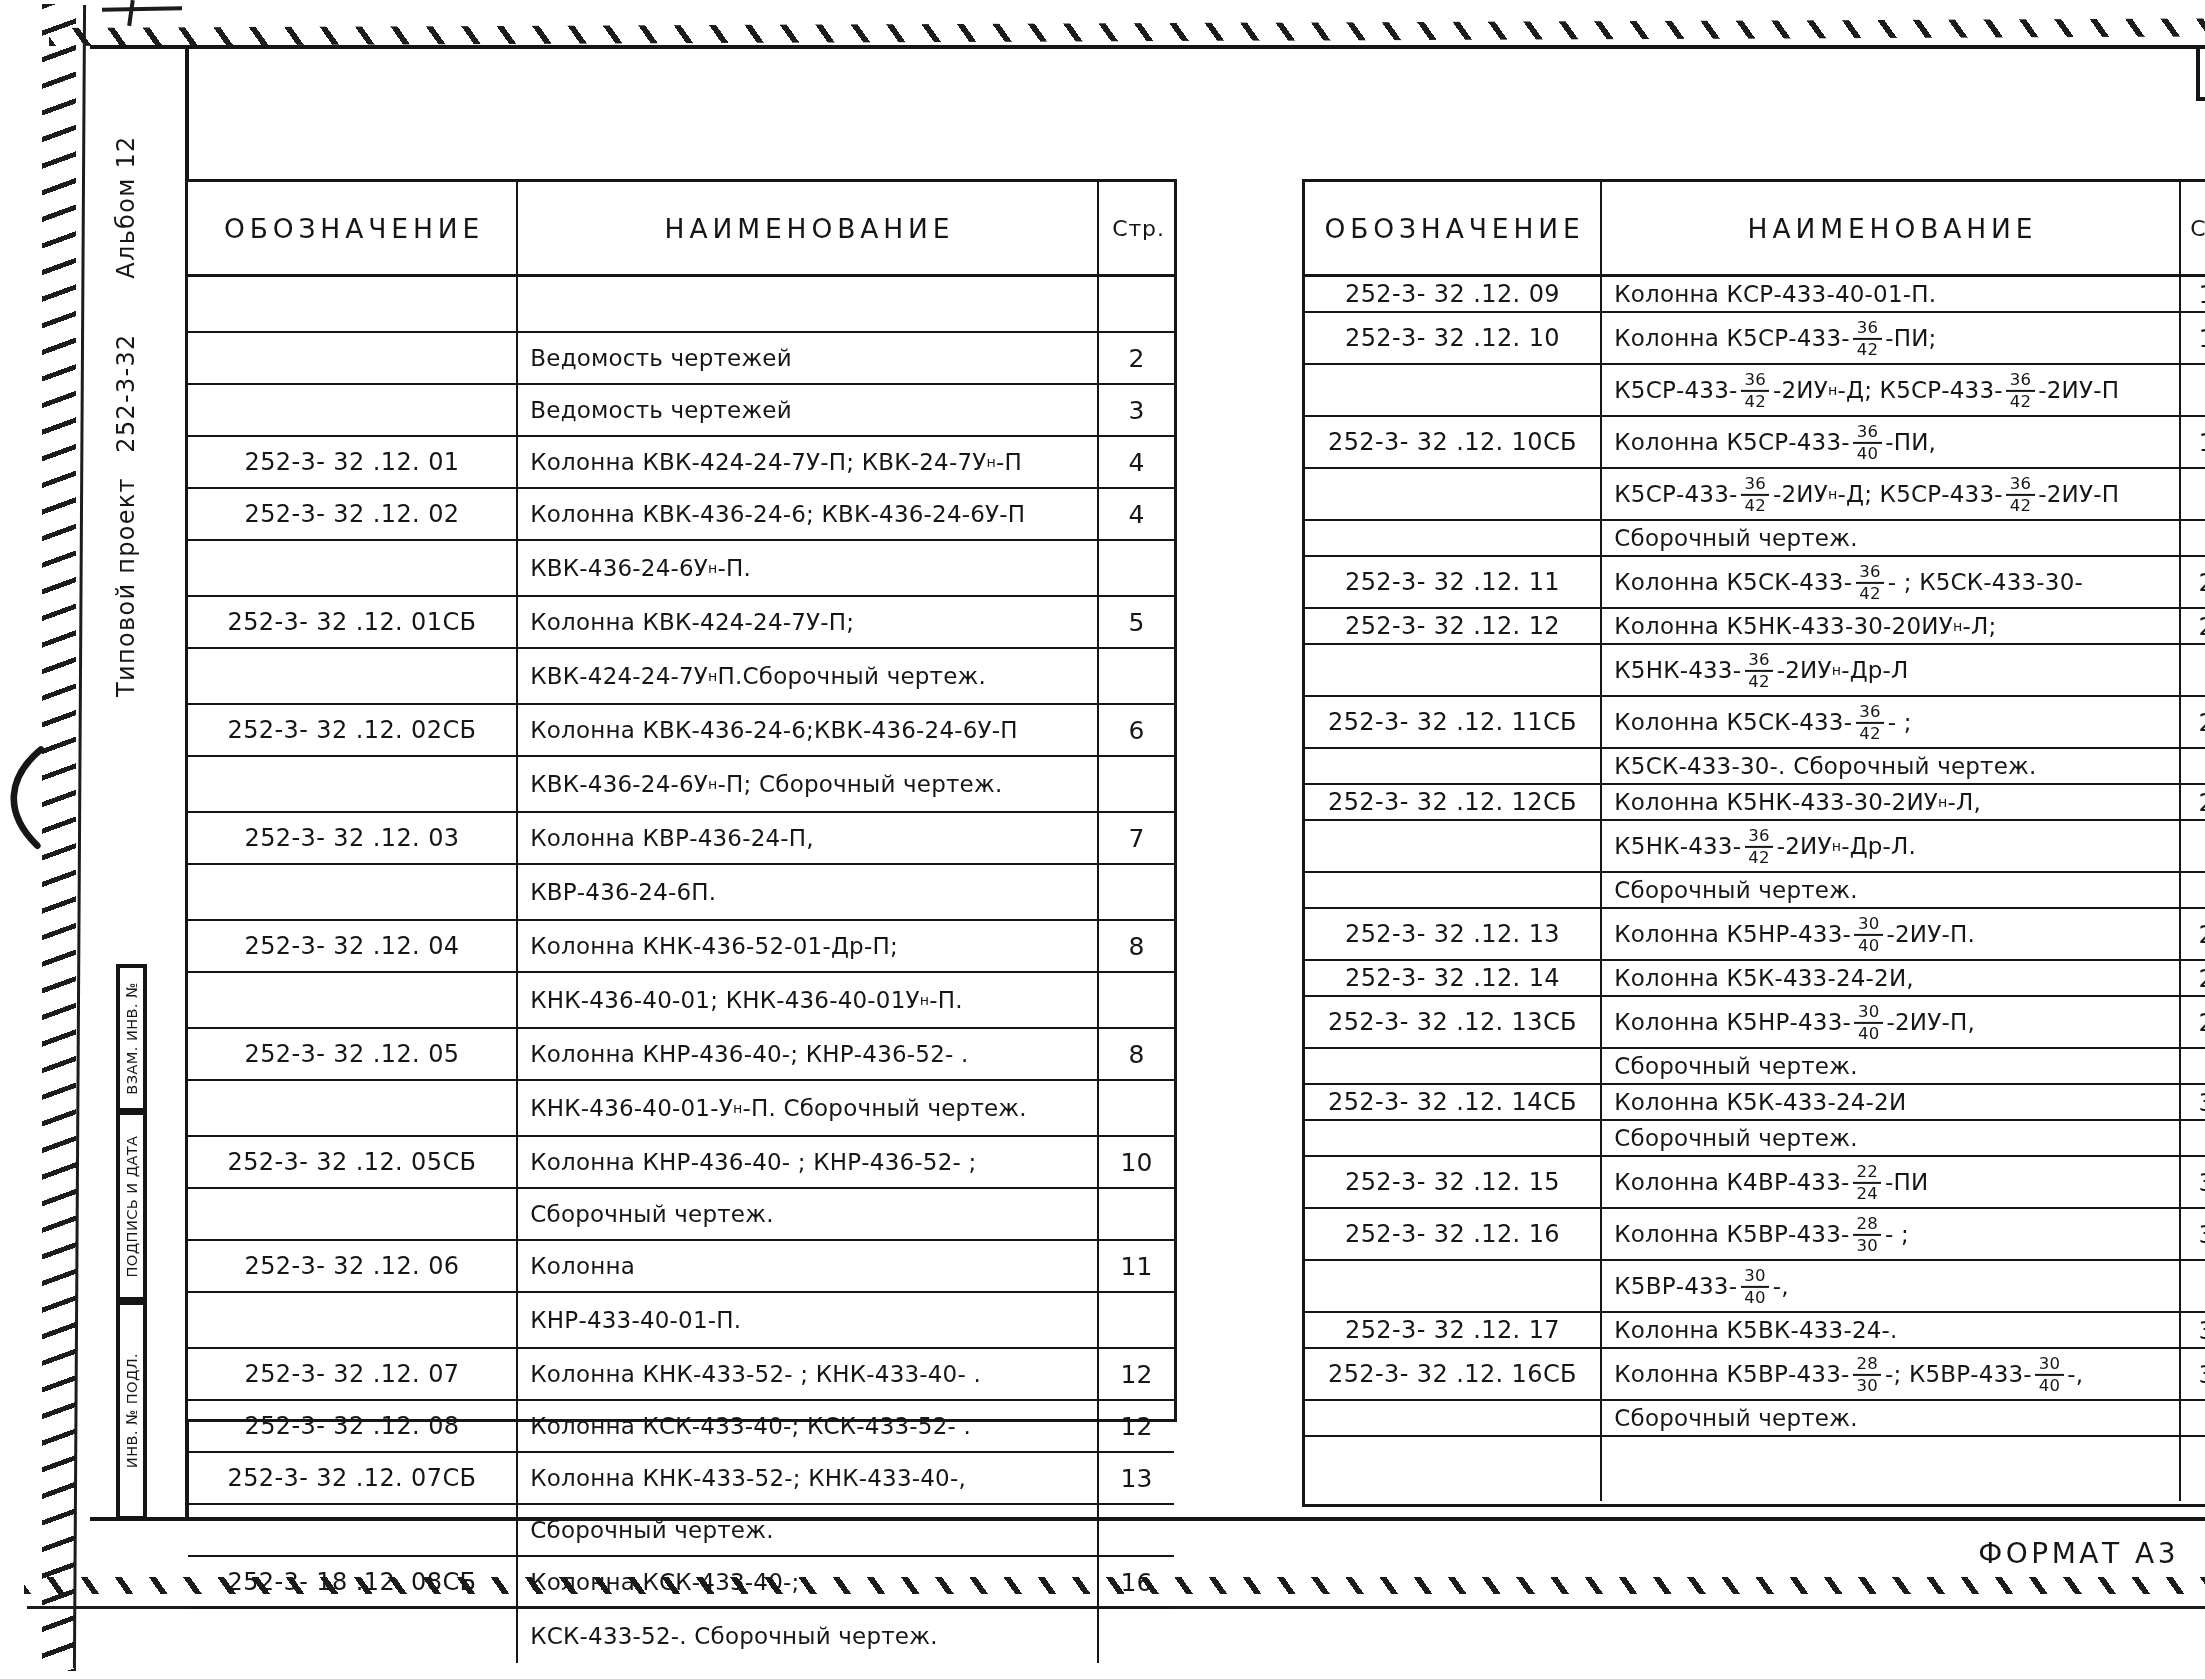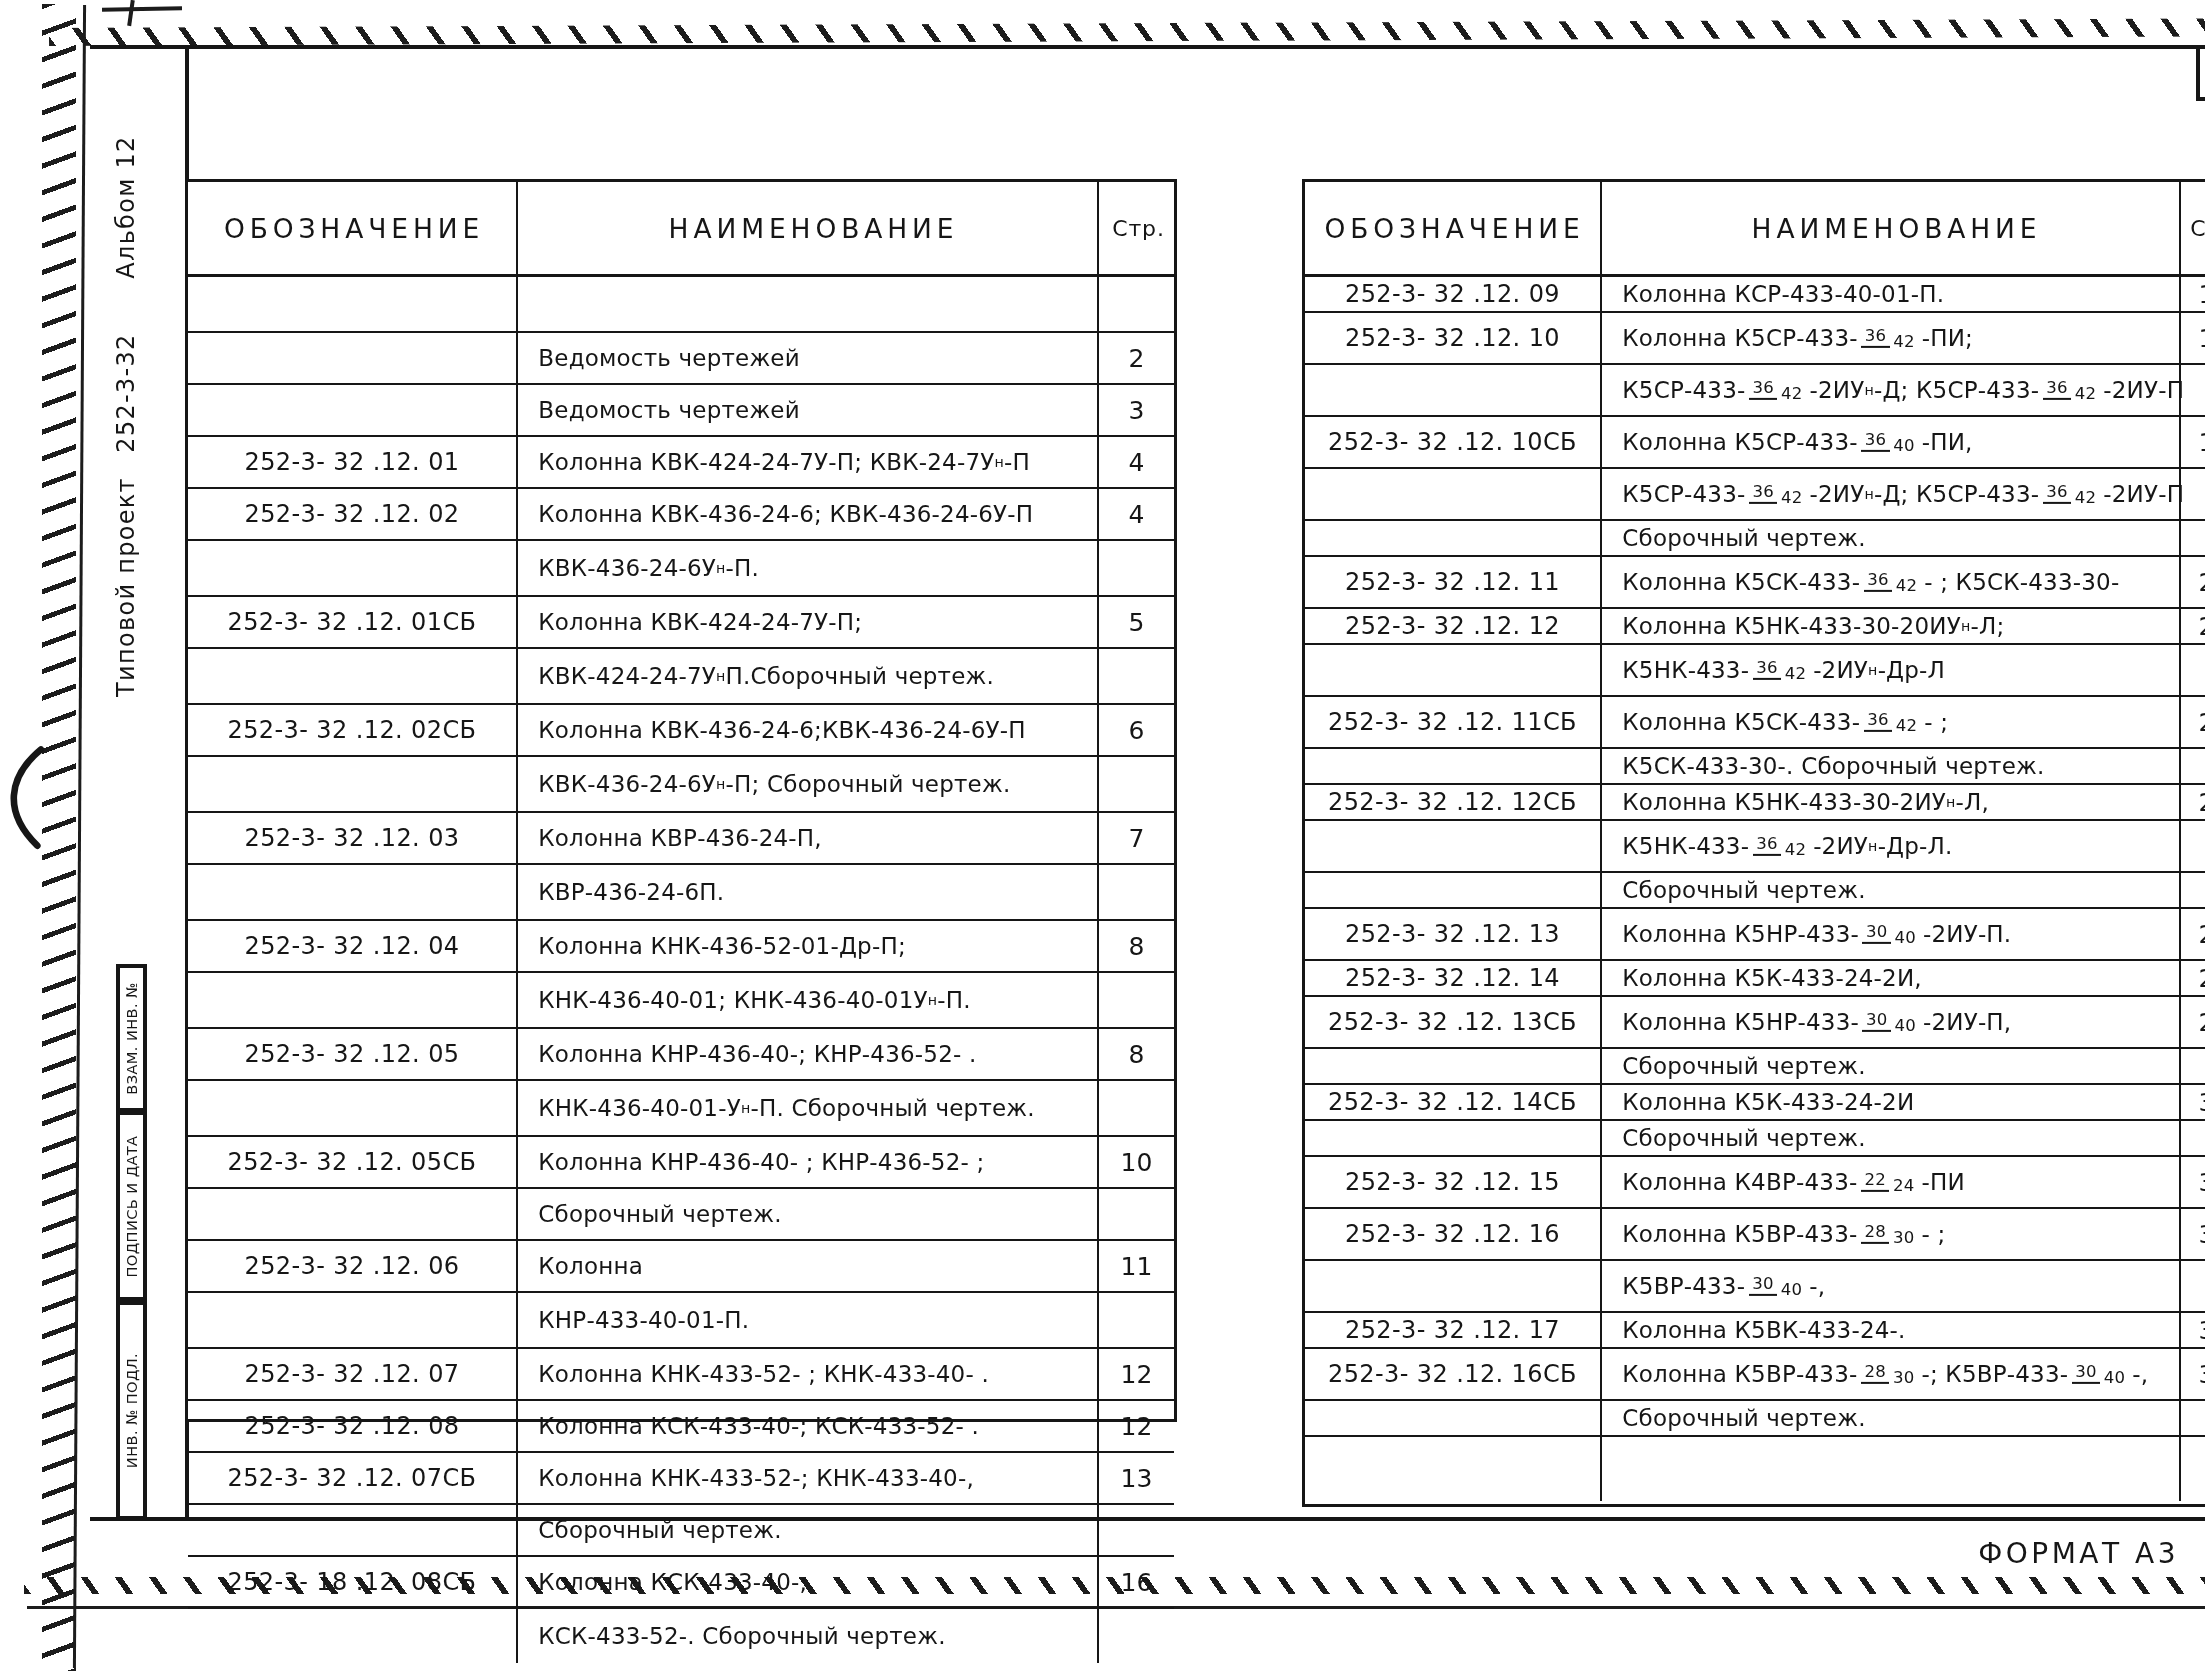--- a/index.html
+++ b/index.html
@@ -63,28 +63,28 @@
   .rt .row{grid-template-columns:297px 579px 1fr;}
   .row.head{height:93px;}
   .lt .row.n{height:52px;}  .lt .row.t,.lt .row.e{height:56px;}
   .rt .row.n{height:36px;}  .rt .row.t{height:52px;}  .rt .row.e{height:66px;}
   .cell{
     display:flex;align-items:center;overflow:visible;
     border-right:2.6px solid #161616;white-space:nowrap;
   }
   .cell:last-child{border-right:none;}
   .cd{justify-content:center;font-size:24px;letter-spacing:0.4px;}
-  .cn{justify-content:flex-start;padding-left:12.3px;font-size:23px;letter-spacing:0.2px;margin-left:8px;}
+  .cn{justify-content:flex-start;padding-left:12.3px;font-size:23px;letter-spacing:0.2px;}
   .cn.indent{}
   .cp{justify-content:center;font-size:25px;}
   .row.head .cell{justify-content:center;padding-left:4px;
     font-size:26.5px;font-weight:500;letter-spacing:4.9px;text-transform:uppercase;}
   .row.head .cp{font-size:22px;letter-spacing:0.9px;text-transform:none;border-radius:17px;}
   
-  .frac{display:inline-flex;flex-direction:row;align-items:flex-end;
+  .frac{display:inline-flex;flex-direction:column;align-items:flex-start;
     font-size:.72em;line-height:1;margin:0 3.5px;transform:translateY(0.9px);}
   .frac b{font-weight:inherit;padding:0 3.5px;}
   .frac b:first-child{border-bottom:2.2px solid #161616;padding-bottom:1.8px;margin-bottom:1.8px;}
   sub{font-size:.62em;}
   
   .format-label{
     position:absolute;left:1932px;top:1532px;width:247px;height:42px;
     display:flex;align-items:center;justify-content:flex-end;
     font-size:28px;letter-spacing:3.5px;font-weight:500;
   }

